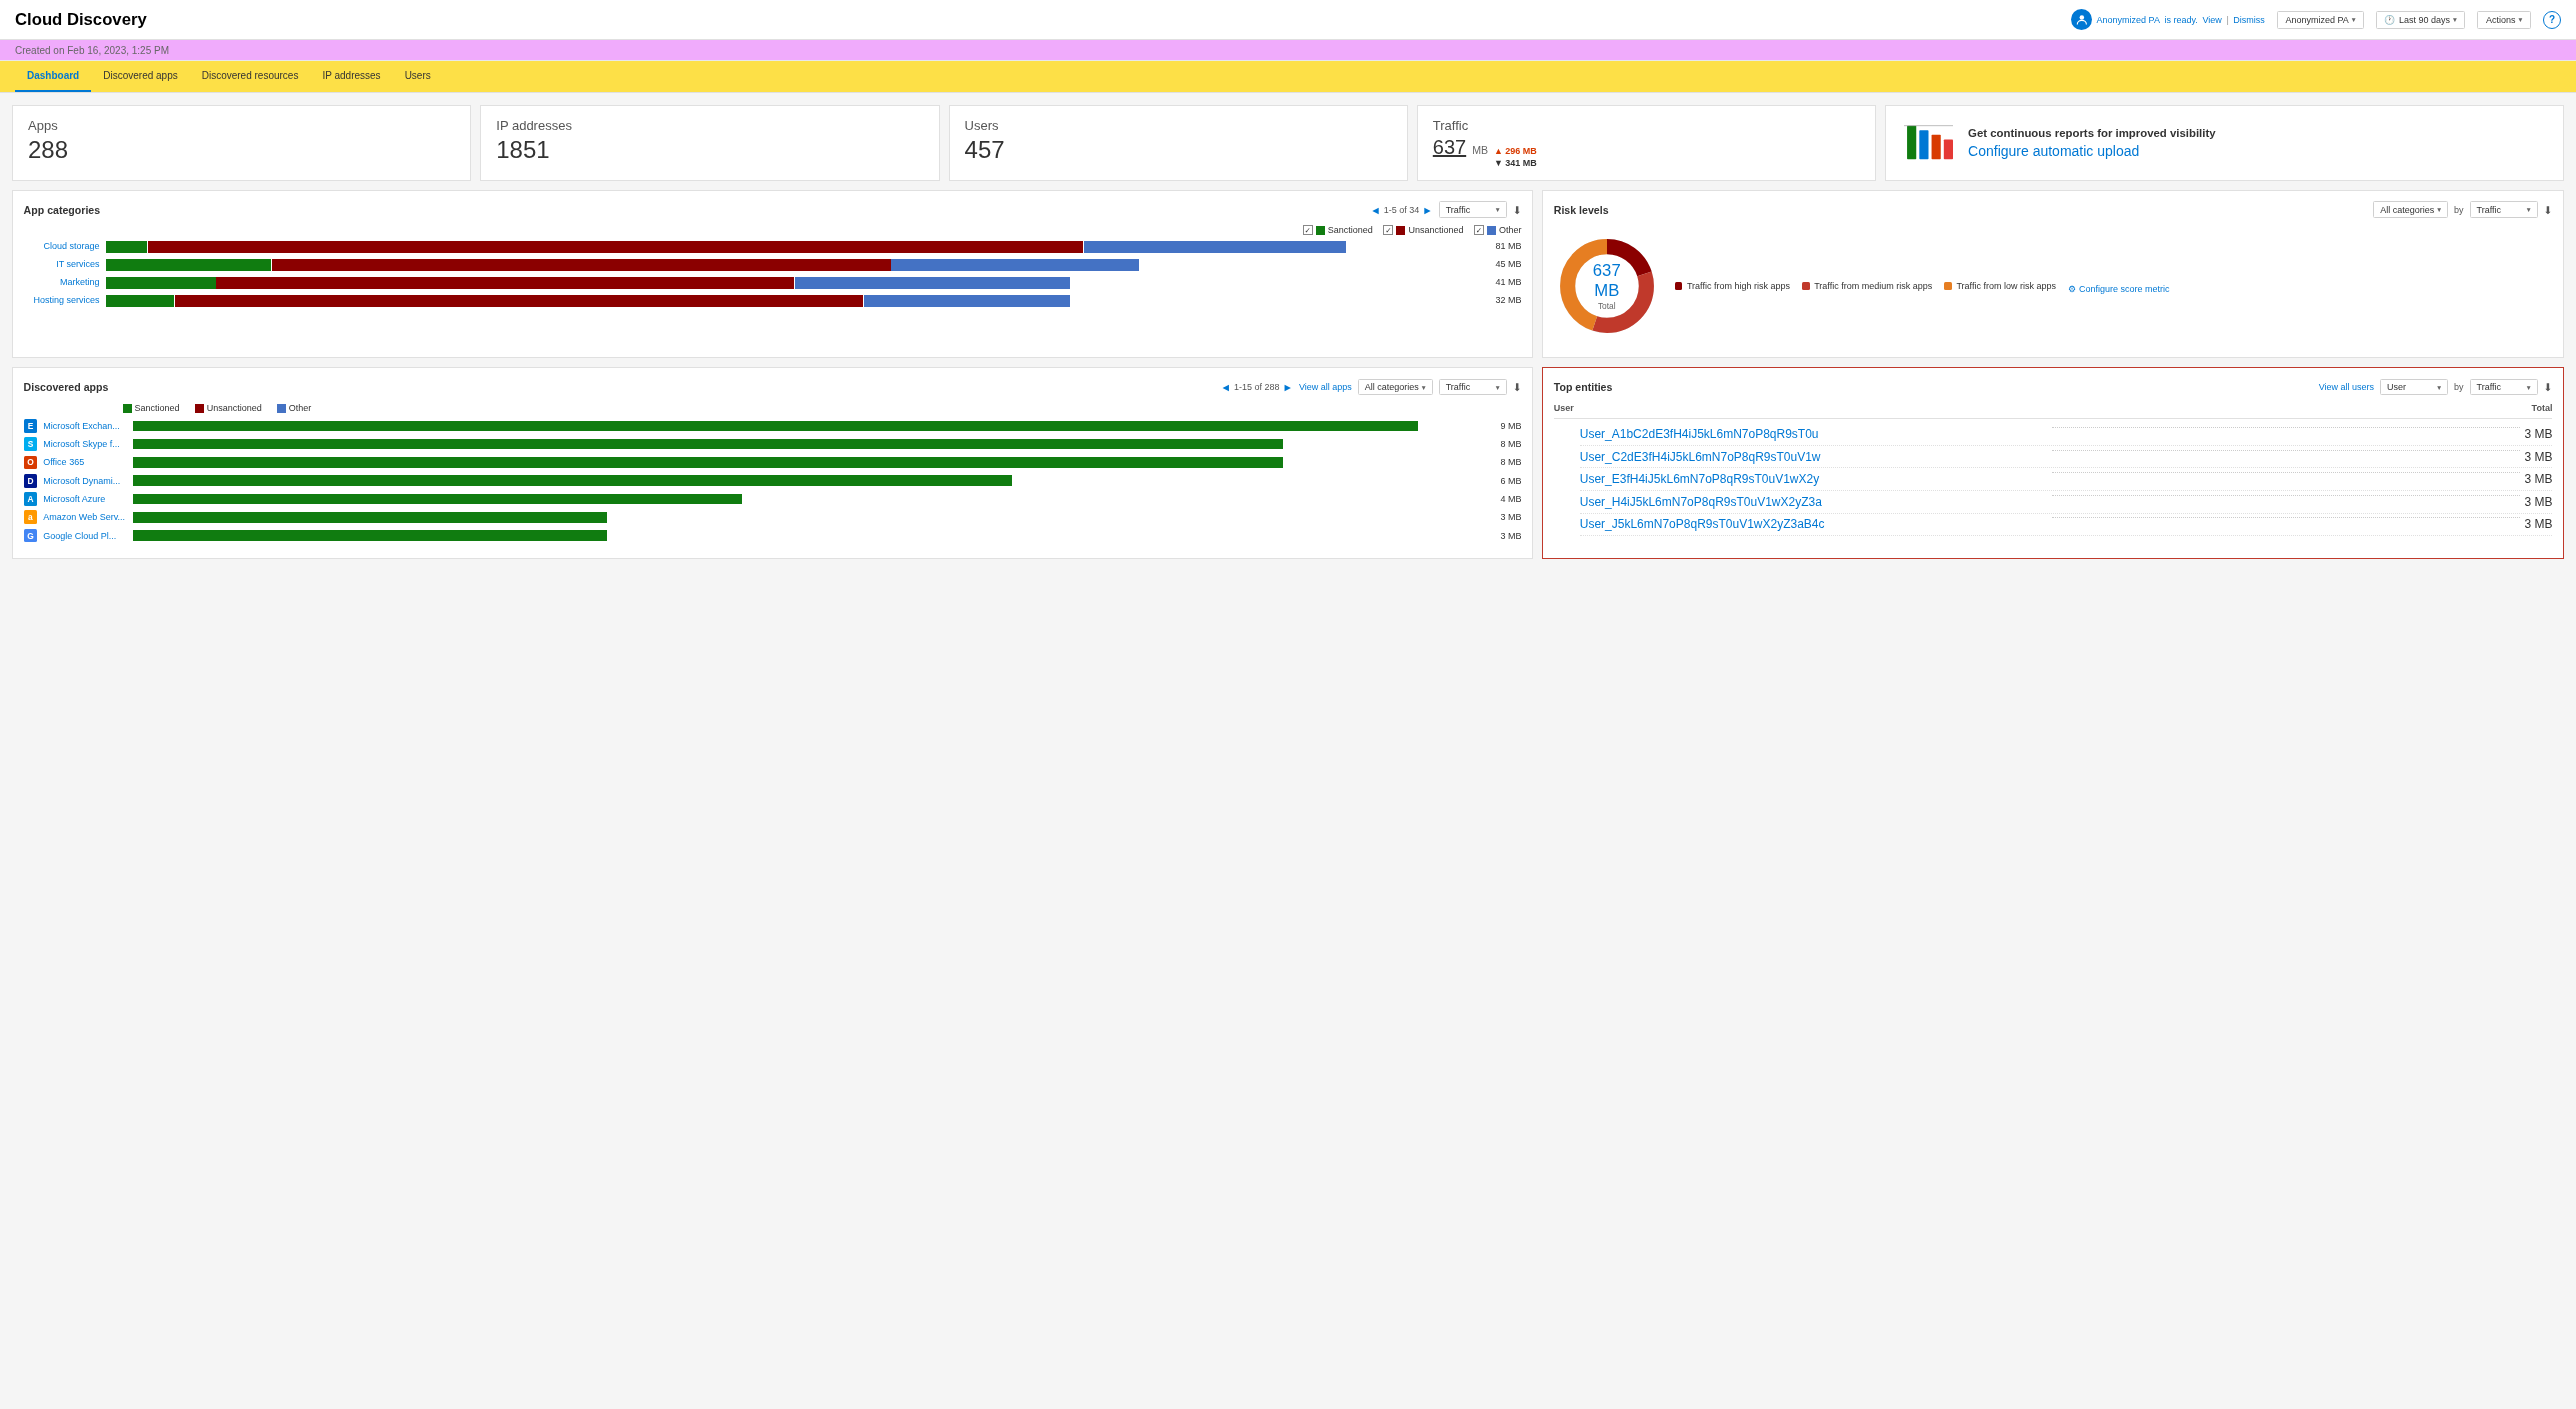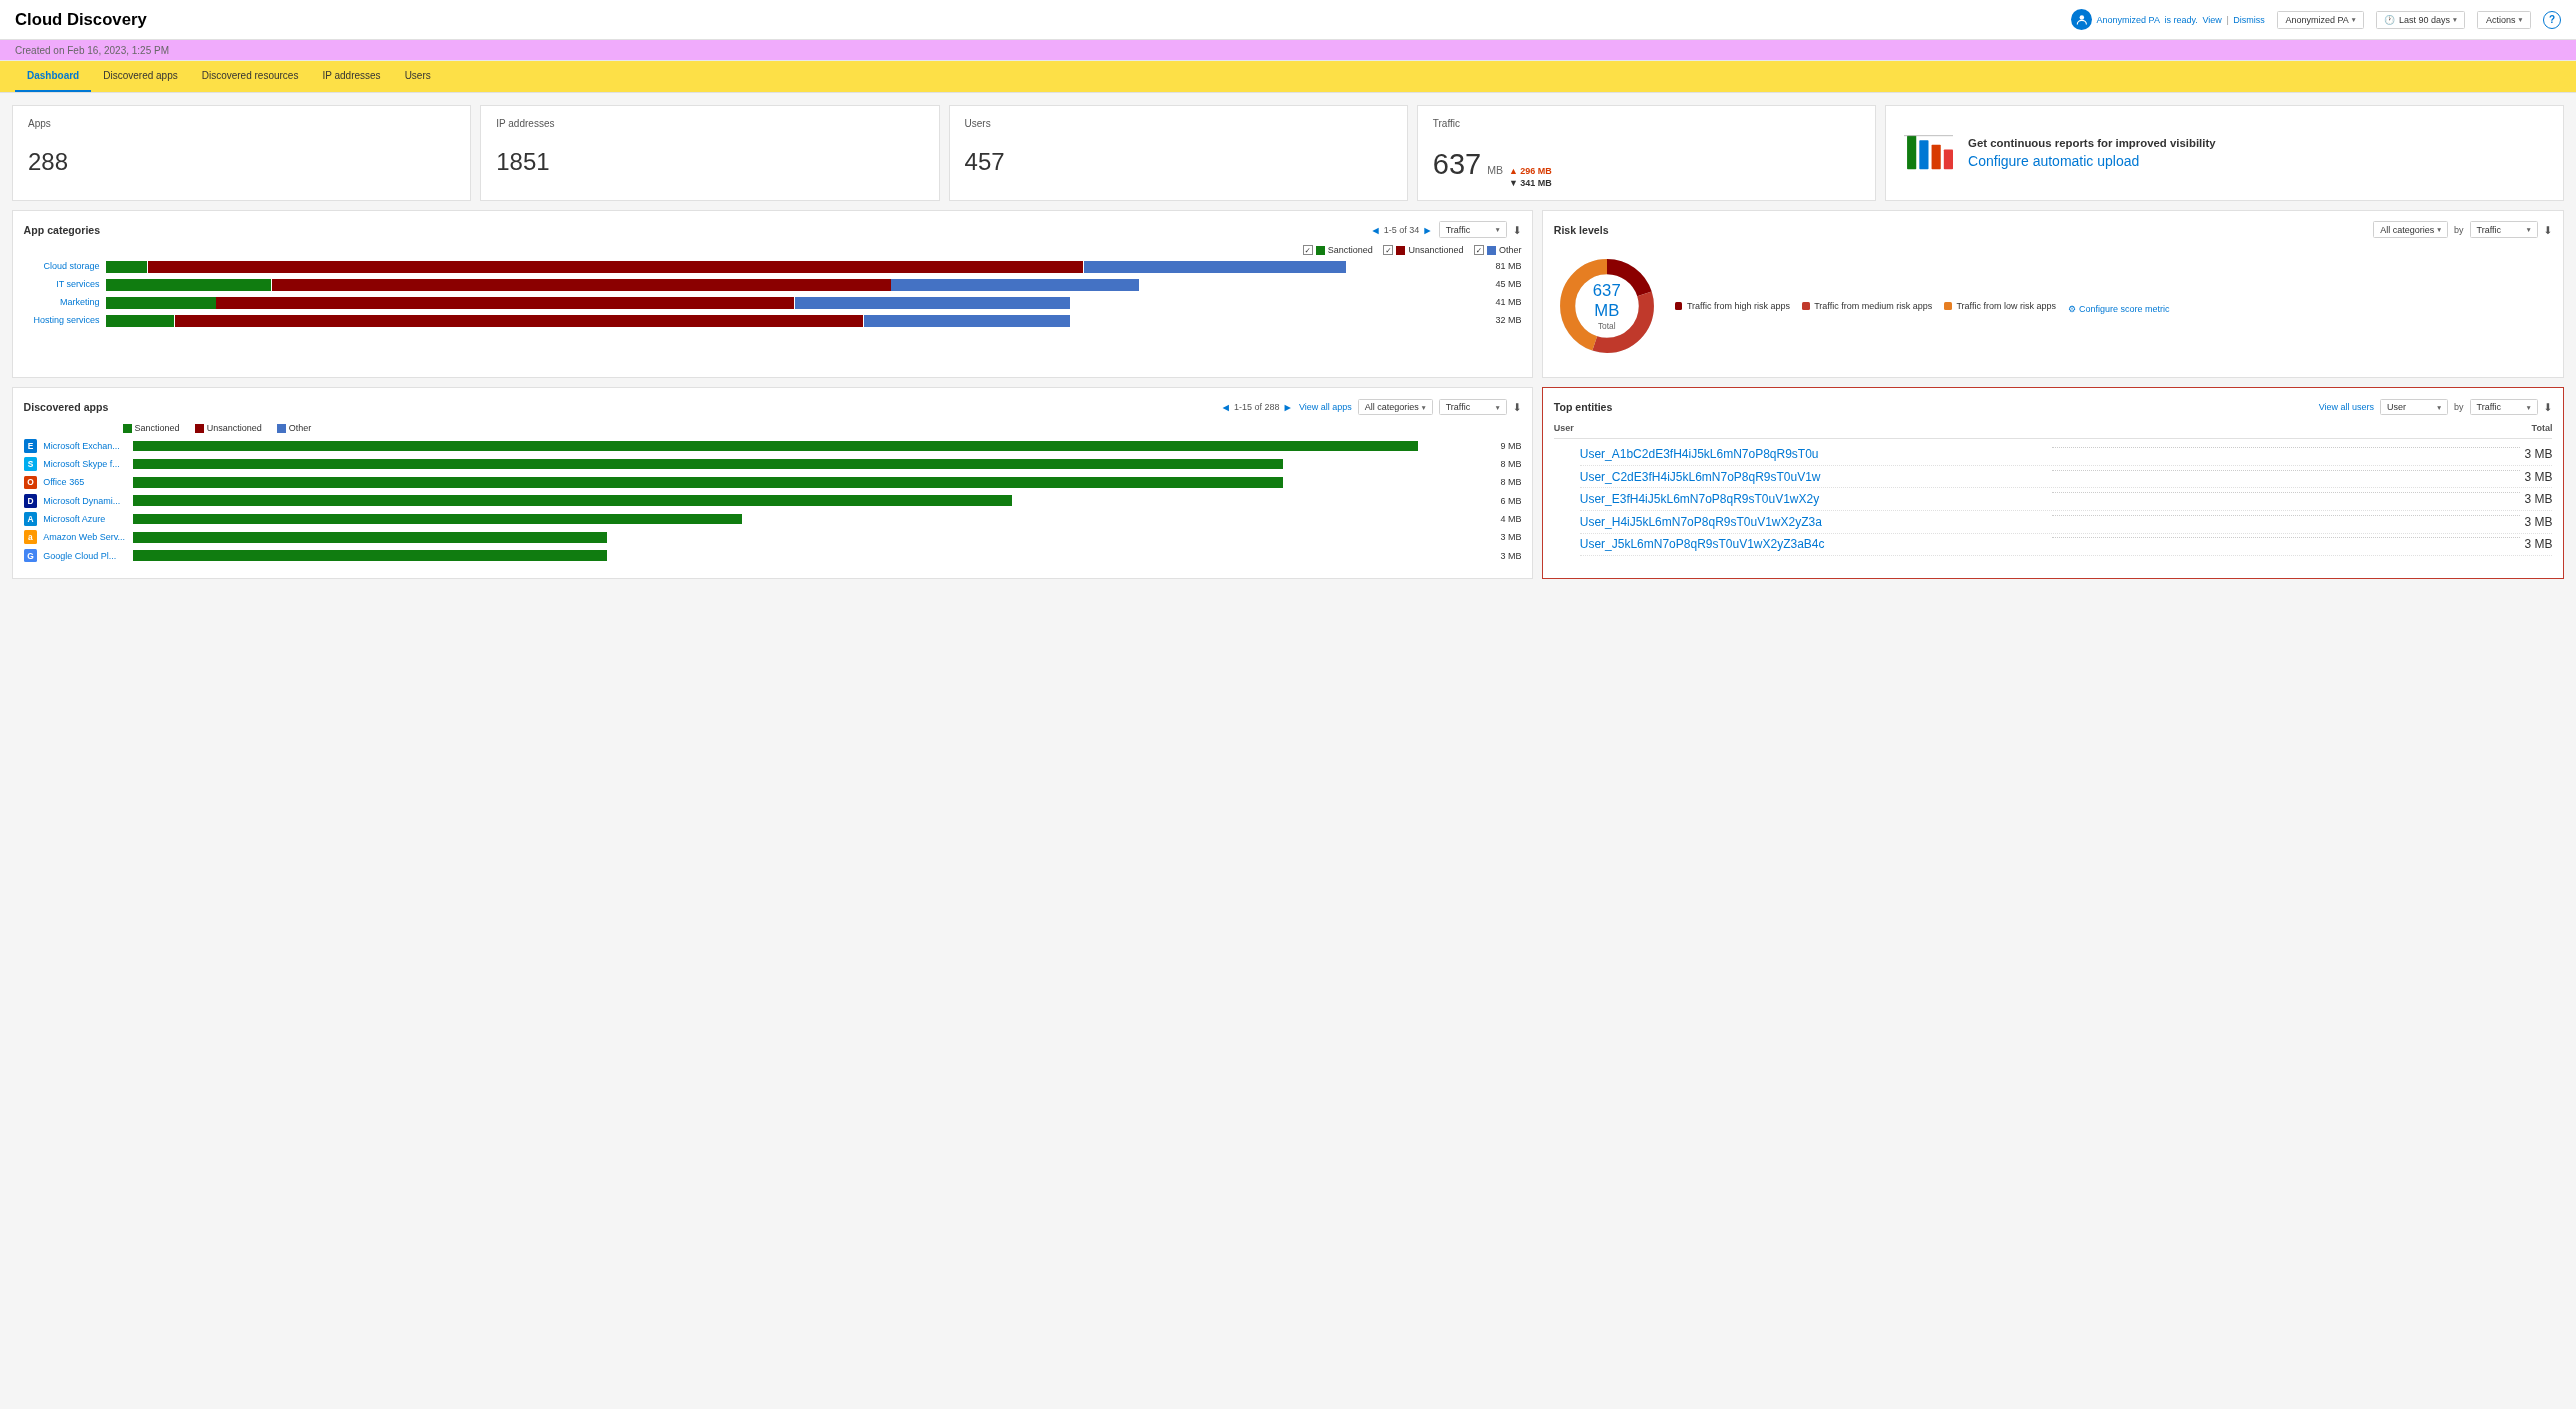--- a/index.html
+++ b/index.html
@@ -20,24 +20,24 @@
     .sub-header { padding: 4.6px 15px; background: #f0abfc; font-size: 10px; color: #666; border-bottom: 0.8px solid #e8e8e8; }
     
     .nav-tabs { display: flex; align-items: center; gap: 0; padding: 0 15px; background: #fde047; border-bottom: 0.8px solid #e0e0e0; }
     .nav-tab { padding: 9px 12px; cursor: pointer; font-size: 10px; color: #333; border-bottom: 2.3px solid transparent; }
     .nav-tab.active { color: #0078d4; border-bottom: 2.3px solid #0078d4; font-weight: 600; }
 
     .main-content { padding: 12px; display: flex; flex-direction: column; gap: 9px; }
 
     .stats-row { display: flex; gap: 9px; }
     .stat-card { background: #fff; border: 0.8px solid #e0e0e0; padding: 12px 15px; flex: 1; }
-    .stat-label { font-size: 10px; color: #555; margin-bottom: 19px; }
+    .stat-label { font-size: 13px; color: #555; margin-bottom: 3px; }
     .stat-value { font-size: 24px; font-weight: 300; color: #333; }
     .stat-traffic { display: flex; align-items: baseline; gap: 6px; }
-    .stat-traffic .stat-value { font-size: 29px; }
+    .stat-traffic .stat-value { font-size: 20px; text-decoration: underline; }
     .traffic-details { display: flex; flex-direction: column; gap: 1.5px; font-size: 9px; }
     .traffic-up { color: #d83b01; display: flex; align-items: center; gap: 2.3px; font-weight: 600; }
     .traffic-down { color: #333; display: flex; align-items: center; gap: 2.3px; font-weight: 600; }
     .traffic-unit { font-size: 10.6px; color: #666; }
     .promo-card { background: #fff; border: 0.8px solid #e0e0e0; padding: 12px 18px; flex: 1.5; display: flex; align-items: center; gap: 15px; }
     .promo-icon { width: 49px; height: 49px; flex-shrink: 0; }
     .promo-text { display: flex; flex-direction: column; gap: 4.6px; }
     .promo-title { font-size: 11.4px; font-weight: 700; color: #333; }
     .promo-link { color: #0078d4; font-size: 14px; cursor: pointer; }
 

